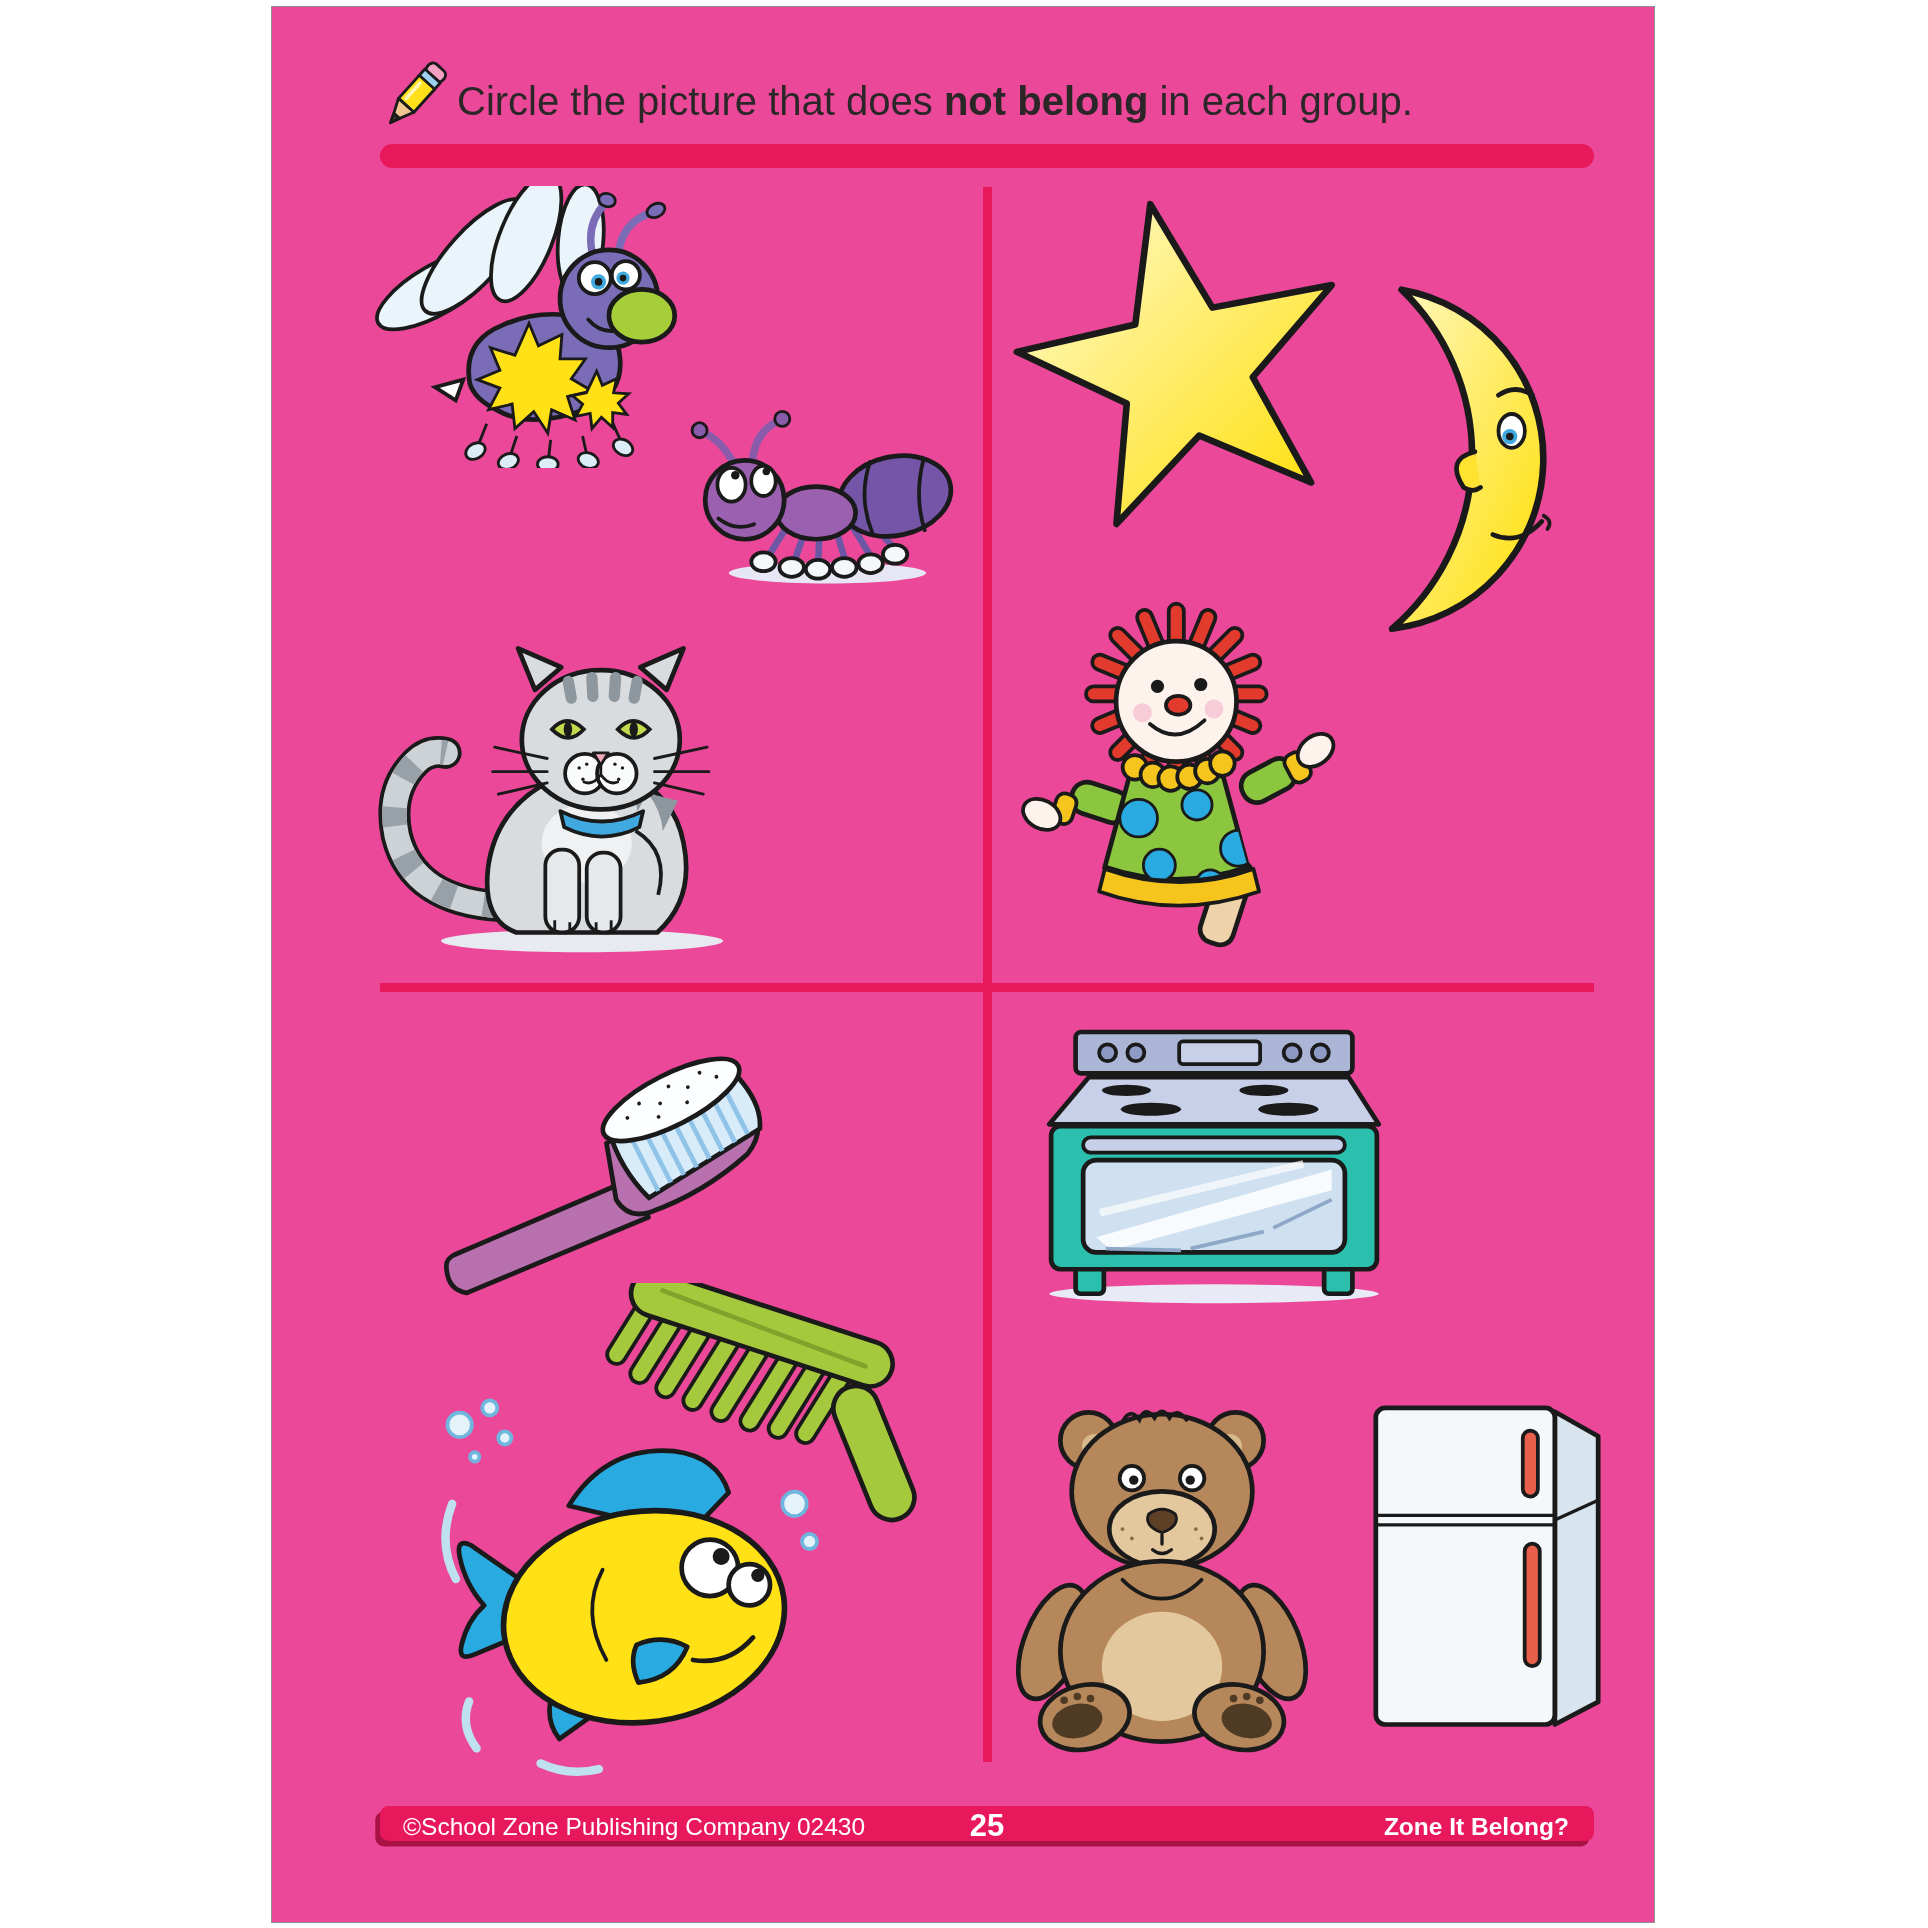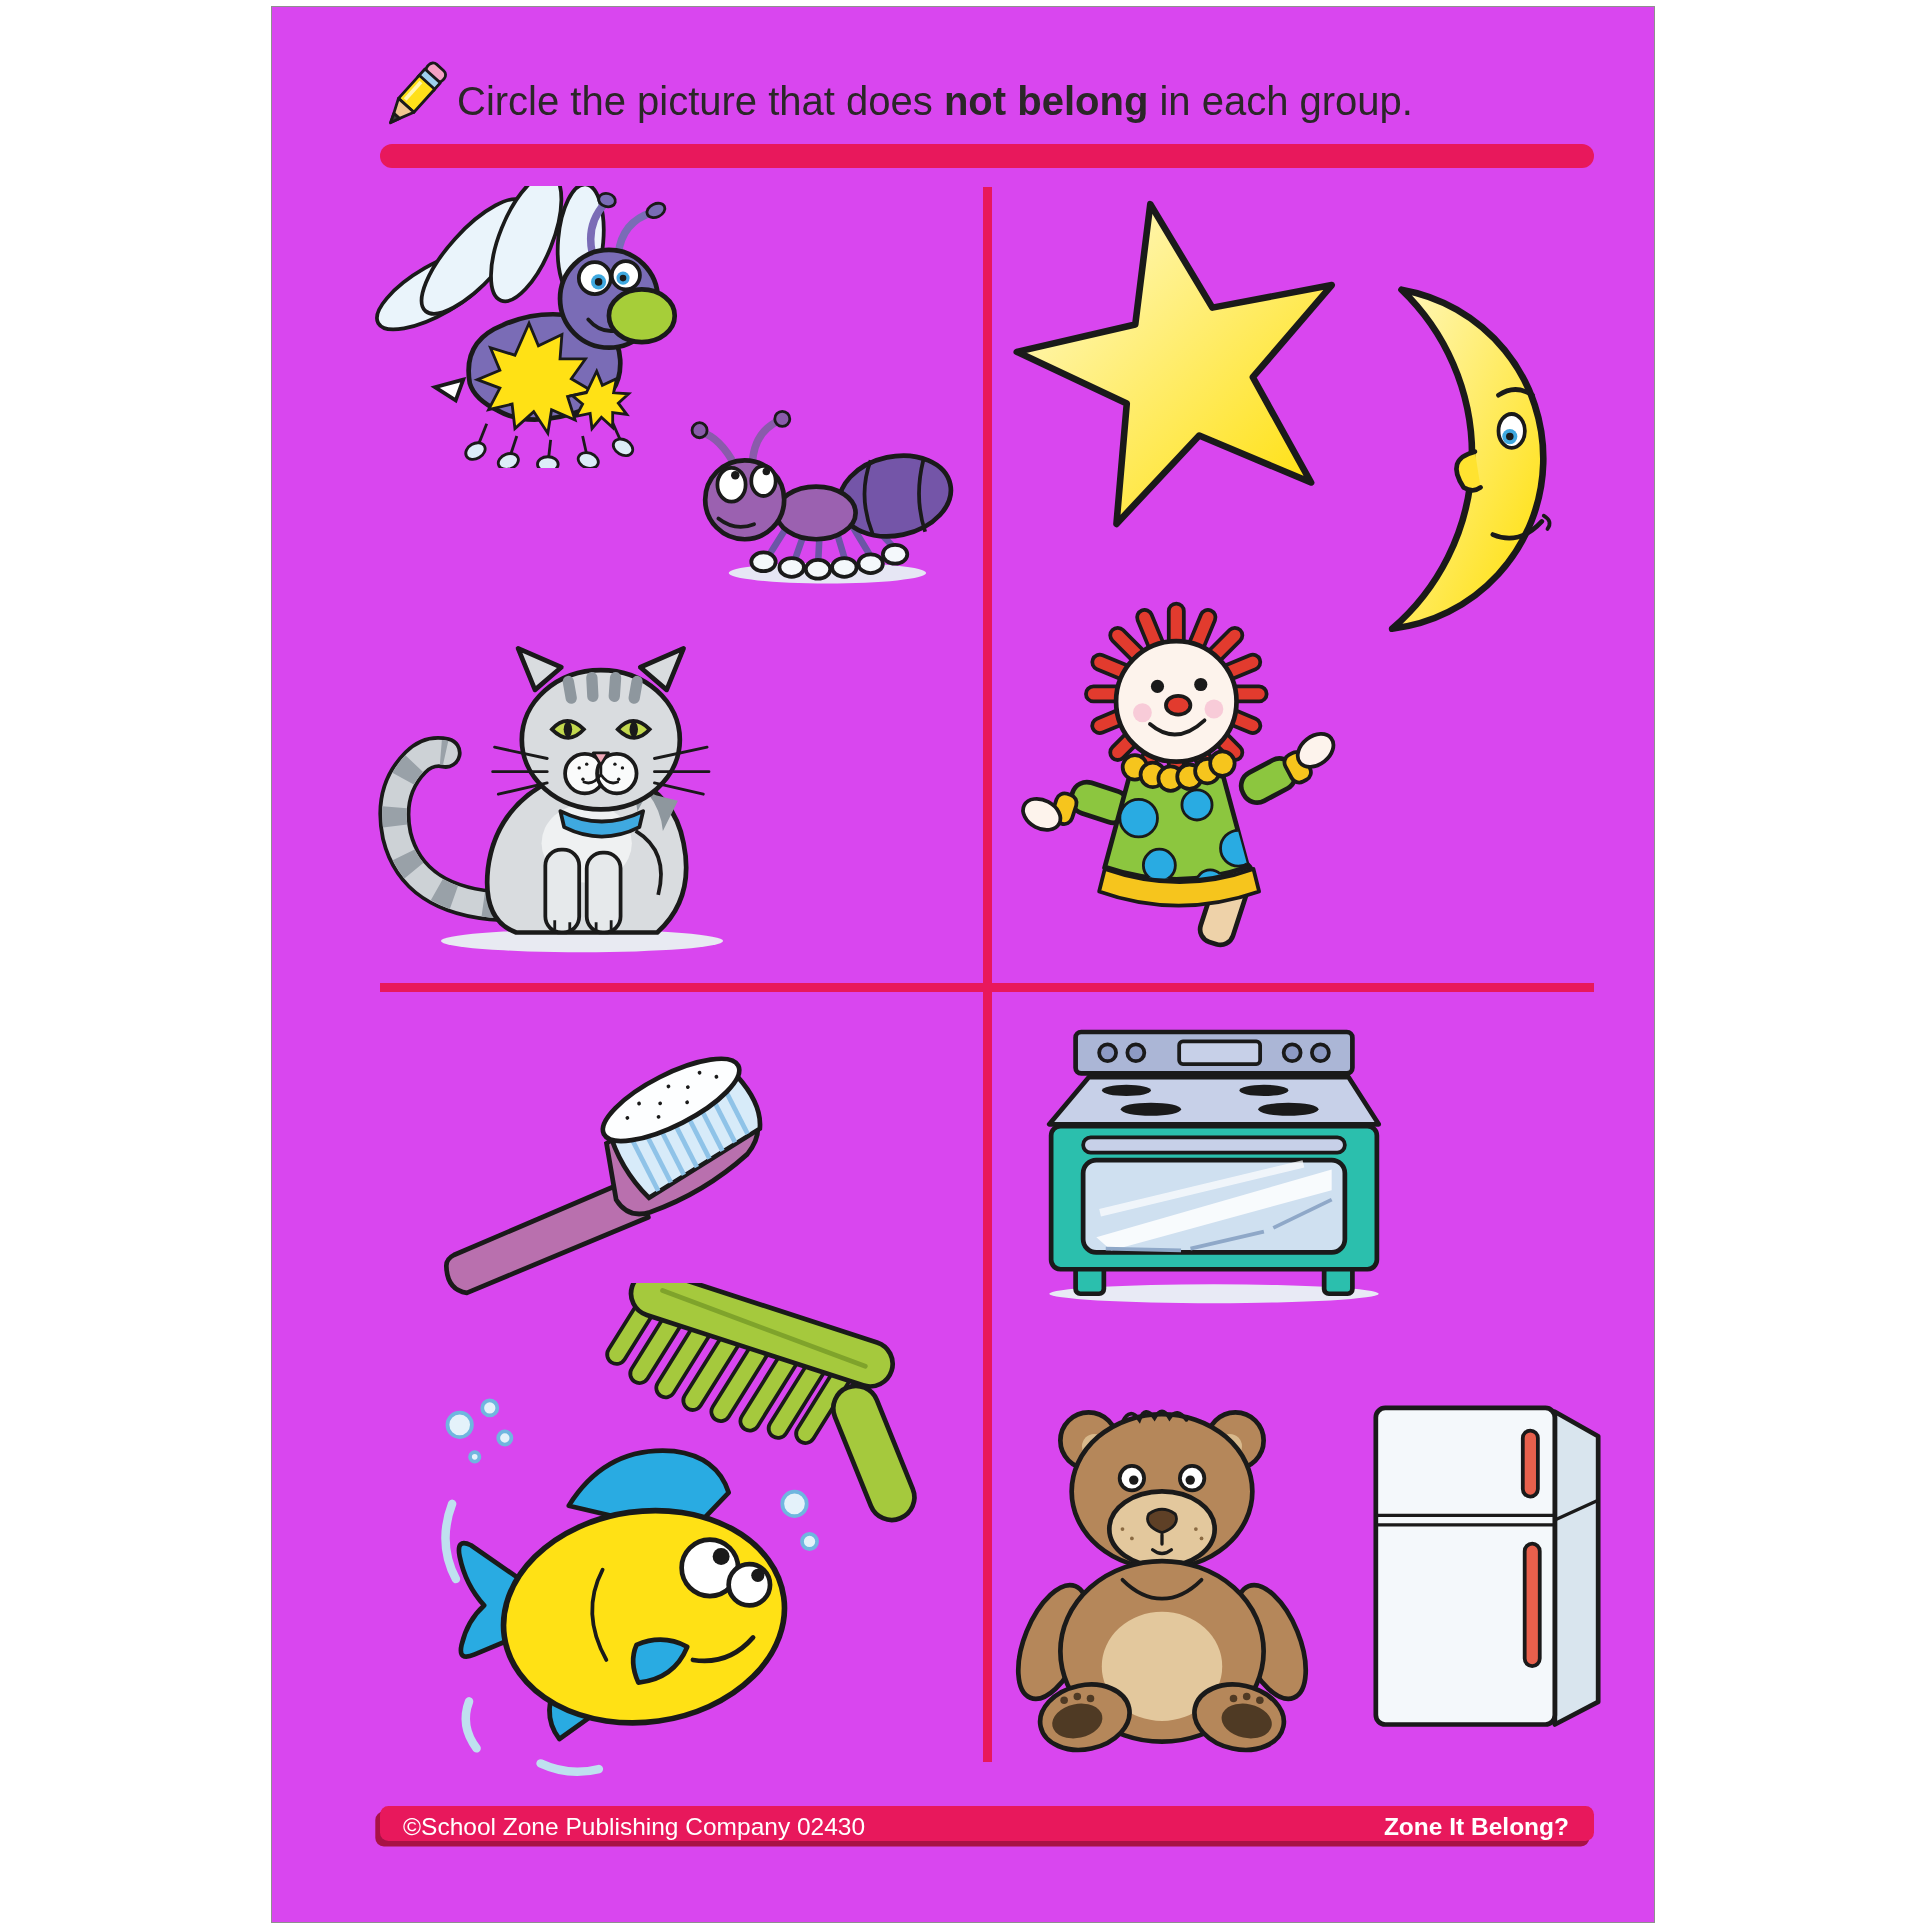--- a/index.html
+++ b/index.html
@@ -1,17 +1,17 @@
 <!DOCTYPE html>
 <html style="font-size:15px"><head>
 <meta charset="utf-8">
 <style>
   html,body{margin:0;padding:0;background:#ffffff;}
   body{width:1928px;height:1928px;position:relative;font-family:"Liberation Sans",sans-serif;overflow:hidden;}
-  #page{position:absolute;left:271px;top:5.6px;width:1384px;height:1917px;background:#d946ef;
+  #page{position:absolute;left:271px;top:5.6px;width:1384px;height:1917px;background:#ec4899;
         border:1.9px solid #8f8f8f;box-sizing:border-box;}
   .bar{position:absolute;background:#E8185C;}
   #title-bar{left:108px;top:137px;width:1214px;height:24.5px;border-radius:12.2px;}
   #v-divider{left:711px;top:180px;width:9.4px;height:1575px;}
   #h-divider{left:108px;top:976px;width:1214px;height:9.4px;}
   #footer-bar{left:108px;top:1799px;width:1214px;height:35px;border-radius:8.5px;
               box-shadow:-4.7px 5.6px 0 #A81245;display:flex;align-items:center;}
   #title-text{position:absolute;left:185px;top:72px;width:1158px;white-space:nowrap;
               font-size:40px;color:#2B2728;letter-spacing:0px;}
   #title-text b{font-weight:bold;}
@@ -407,16 +407,17 @@
       <path d="M212 22 L258 48 L258 330 L212 354 Z" fill="#D9E5EE" stroke="#1a1a1a" stroke-width="5" stroke-linejoin="round"></path>
       <rect x="22" y="18" width="190" height="336" rx="10" fill="#F4F8FB" stroke="#1a1a1a" stroke-width="5"></rect>
       <path d="M22 132 L212 132 M22 142 L212 142 M212 137 L258 116" stroke="#1a1a1a" stroke-width="3.5" fill="none"></path>
       <rect x="178" y="42" width="16" height="70" rx="8" fill="#E8604C" stroke="#1a1a1a" stroke-width="4"></rect>
       <rect x="180" y="162" width="16" height="130" rx="8" fill="#E8604C" stroke="#1a1a1a" stroke-width="4"></rect>
     </svg>
   </div>
 
   <div class="bar" id="footer-bar"></div>
   <div class="ftxt" id="footer-left">©School Zone Publishing Company  02430</div>
+  <div class="ftxt" id="footer-center">25</div>
   <div class="ftxt" id="footer-right">Zone It Belong?</div>
 
 </div>
 
 
 </body></html>

